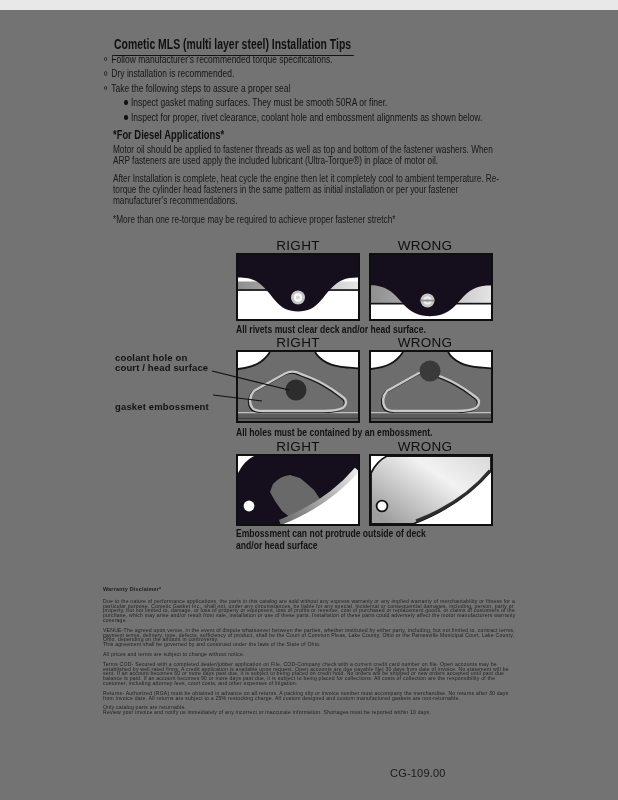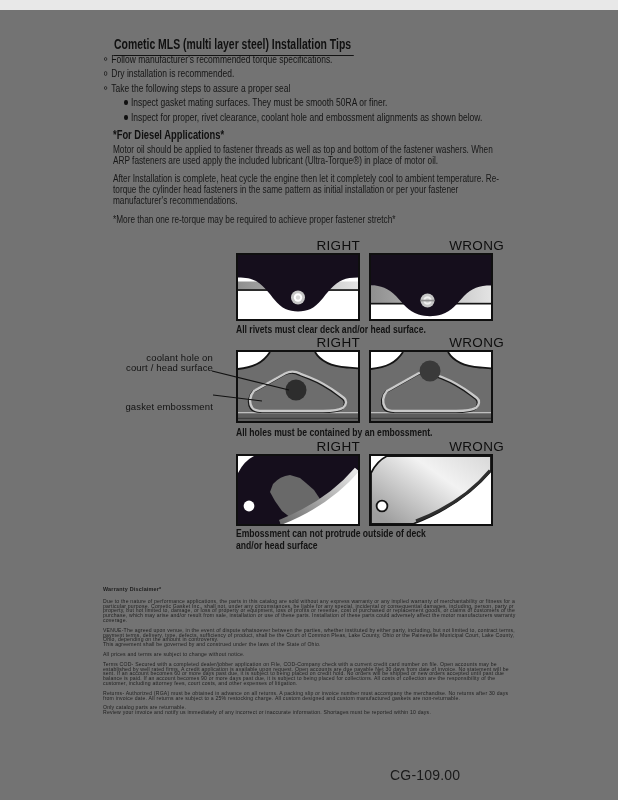--- a/index.html
+++ b/index.html
@@ -23,38 +23,38 @@
   .bullets { left:104px; top:41.5px; width:620px; font-size:10.6px; line-height:14.5px; color:#151515; }
   .blt { white-space:nowrap; }
   .blt-sub { padding-left:25px; }
   .o-mark { display:inline-block; width:4.2px; height:4.2px; border:1.1px solid #2a2a2a; border-radius:50%; margin-right:5px; vertical-align:1.5px; }
   .d-mark { display:inline-block; width:4.6px; height:4.6px; background:#111; border-radius:50%; margin-right:4px; vertical-align:1px; }
 
   .diesel-heading { left:113px; top:118px; font-size:12.5px; font-weight:700; white-space:nowrap; color:#101010; }
   .body-para { left:113px; width:517px; font-size:11px; line-height:10.9px; color:#181818; }
   .p1 { top:134px; } .p2 { top:163px; } .pnote { top:203.5px; white-space:nowrap; }
 
-  .dlabel { width:124px; text-align:right; font-size:13.5px; letter-spacing:.3px; color:#0e0e0e; }
-  .dl-left  { left:236px; } .dl-right { left:380px; }
+  .dlabel { width:124px; text-align:center; font-size:13.5px; letter-spacing:.3px; color:#0e0e0e; }
+  .dl-left  { left:236px; } .dl-right { left:363px; }
   .r1 { top:228px; } .r2 { top:325px; } .r3 { top:429px; }
 
   .dbox { display:block; }
   .cap { font-weight:700; font-size:11px; white-space:nowrap; color:#121212; }
   .cap3 { white-space:pre-line; line-height:11.8px; width:340px; }
 
-  .ann { left:115px; width:98px; text-align:right; font-size:9.5px; line-height:9.8px; letter-spacing:.15px; color:#121212; }
+  .ann { left:115px; width:98px; font-size:9.5px; line-height:9.8px; letter-spacing:.15px; color:#121212;font-weight:bold; }
   .ann-coolant { top:343px; }
   .ann-emboss  { top:392px; }
 
   .disclaimer { left:103px; top:577px; width:413px; font-size:5.1px; line-height:4.8px; letter-spacing:.22px; color:#202020; }
   .disclaimer .dh { font-size:5.4px; font-weight:700; margin-bottom:7px; }
   .disclaimer p { margin-bottom:5px; }
   .disclaimer p.nogap { margin-bottom:0; }
 
-  .page-code { left:390px; top:757px; font-size:14px; letter-spacing:.2px; color:#1a1a1a; }
+  .page-code { left:390px; top:757px; font-size:11px; letter-spacing:.2px; color:#1a1a1a; }
 </style>
 </head>
 <body>
 
 <div id="page">
 
   <div class="abs doc-title sx72">Cometic MLS (multi layer steel) Installation Tips</div>
 
   <div class="abs bullets sx80">
     <div class="blt"><span class="o-mark"></span><span>Follow manufacturer's recommended torque specifications.</span></div>

